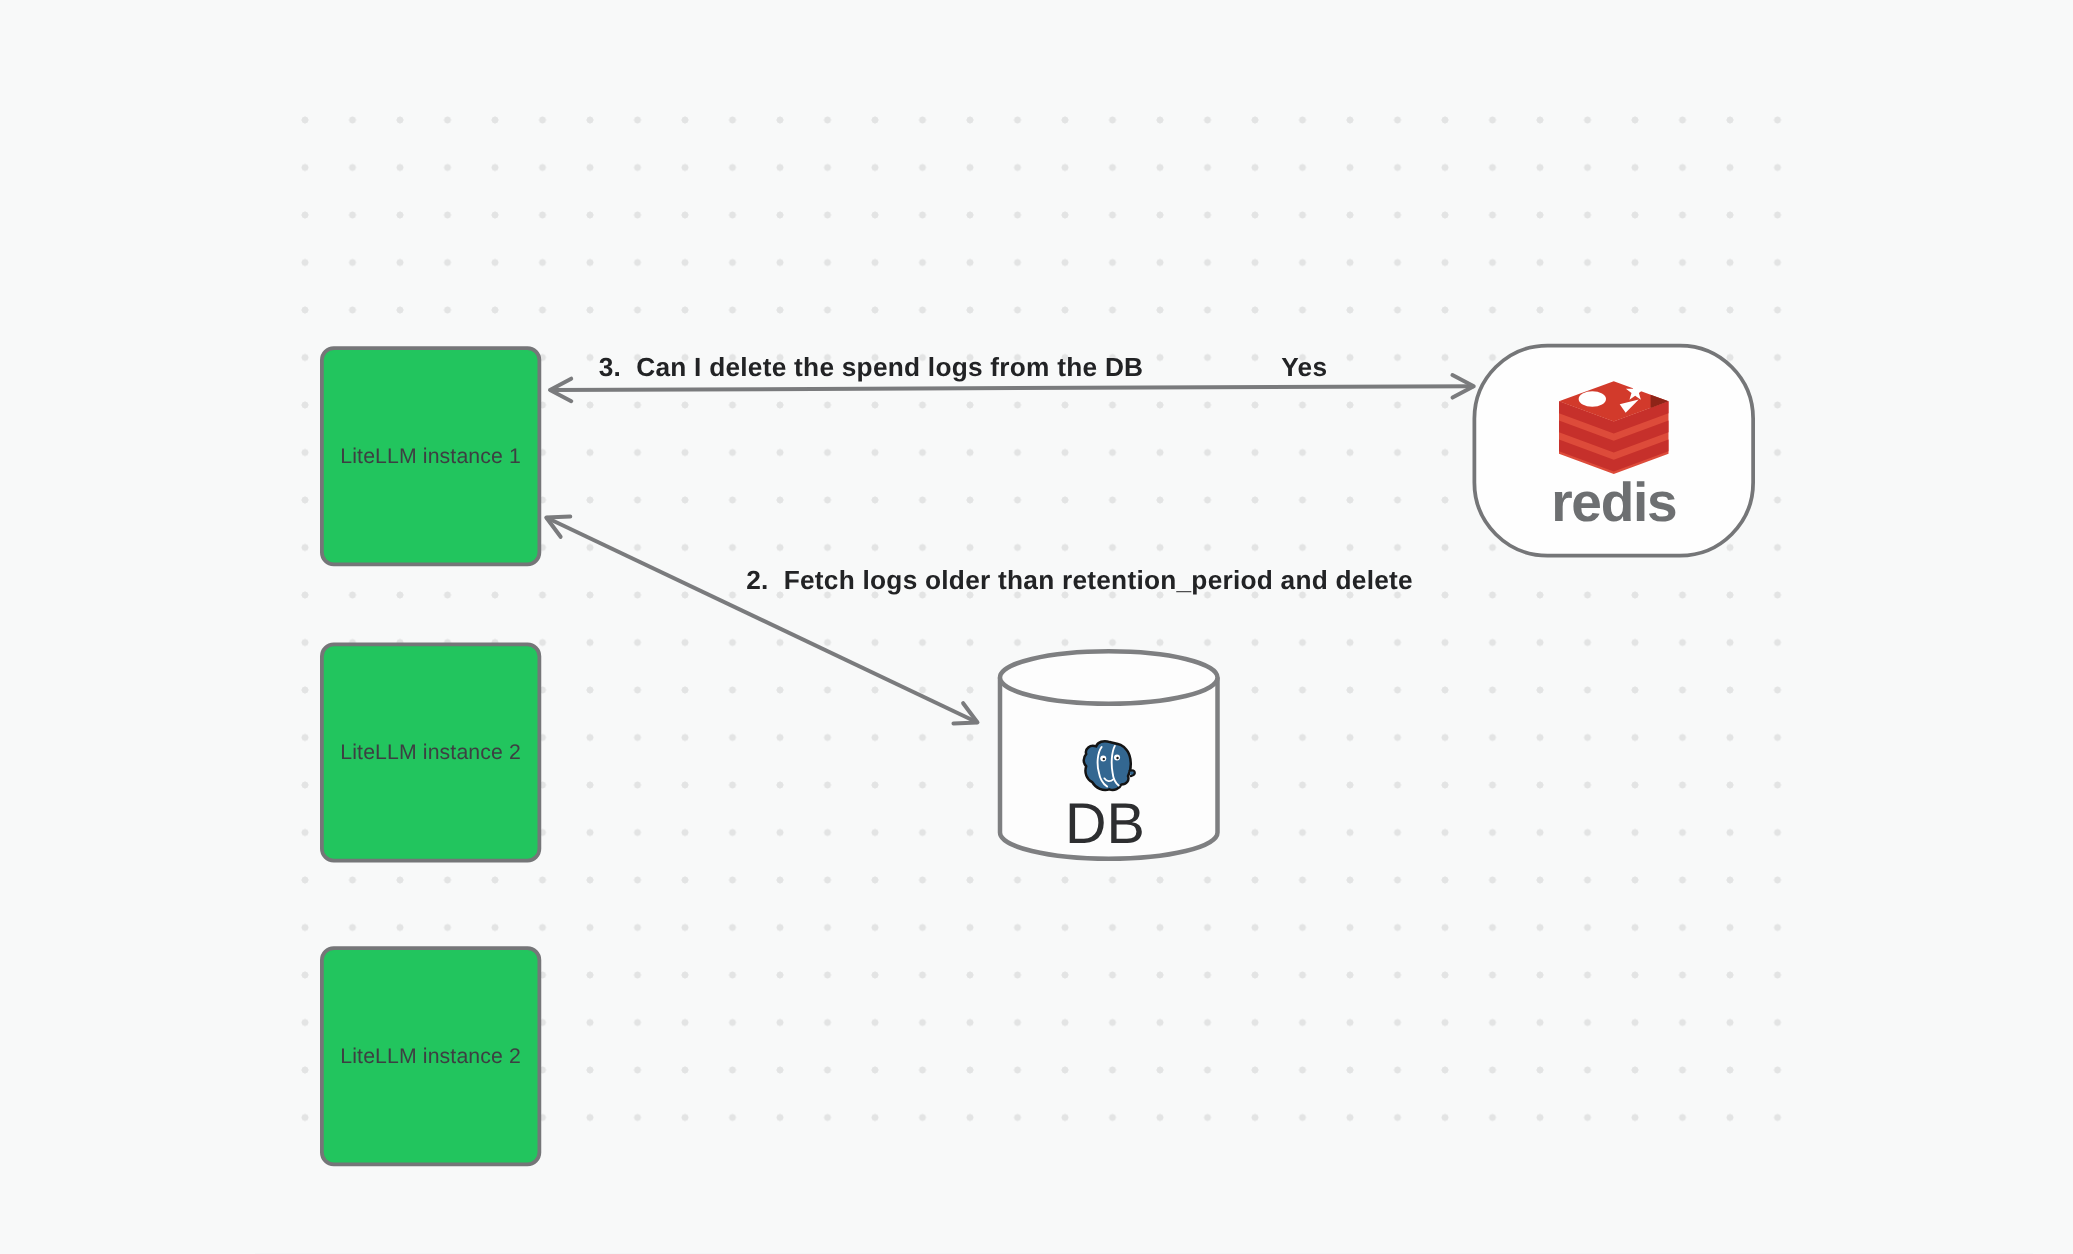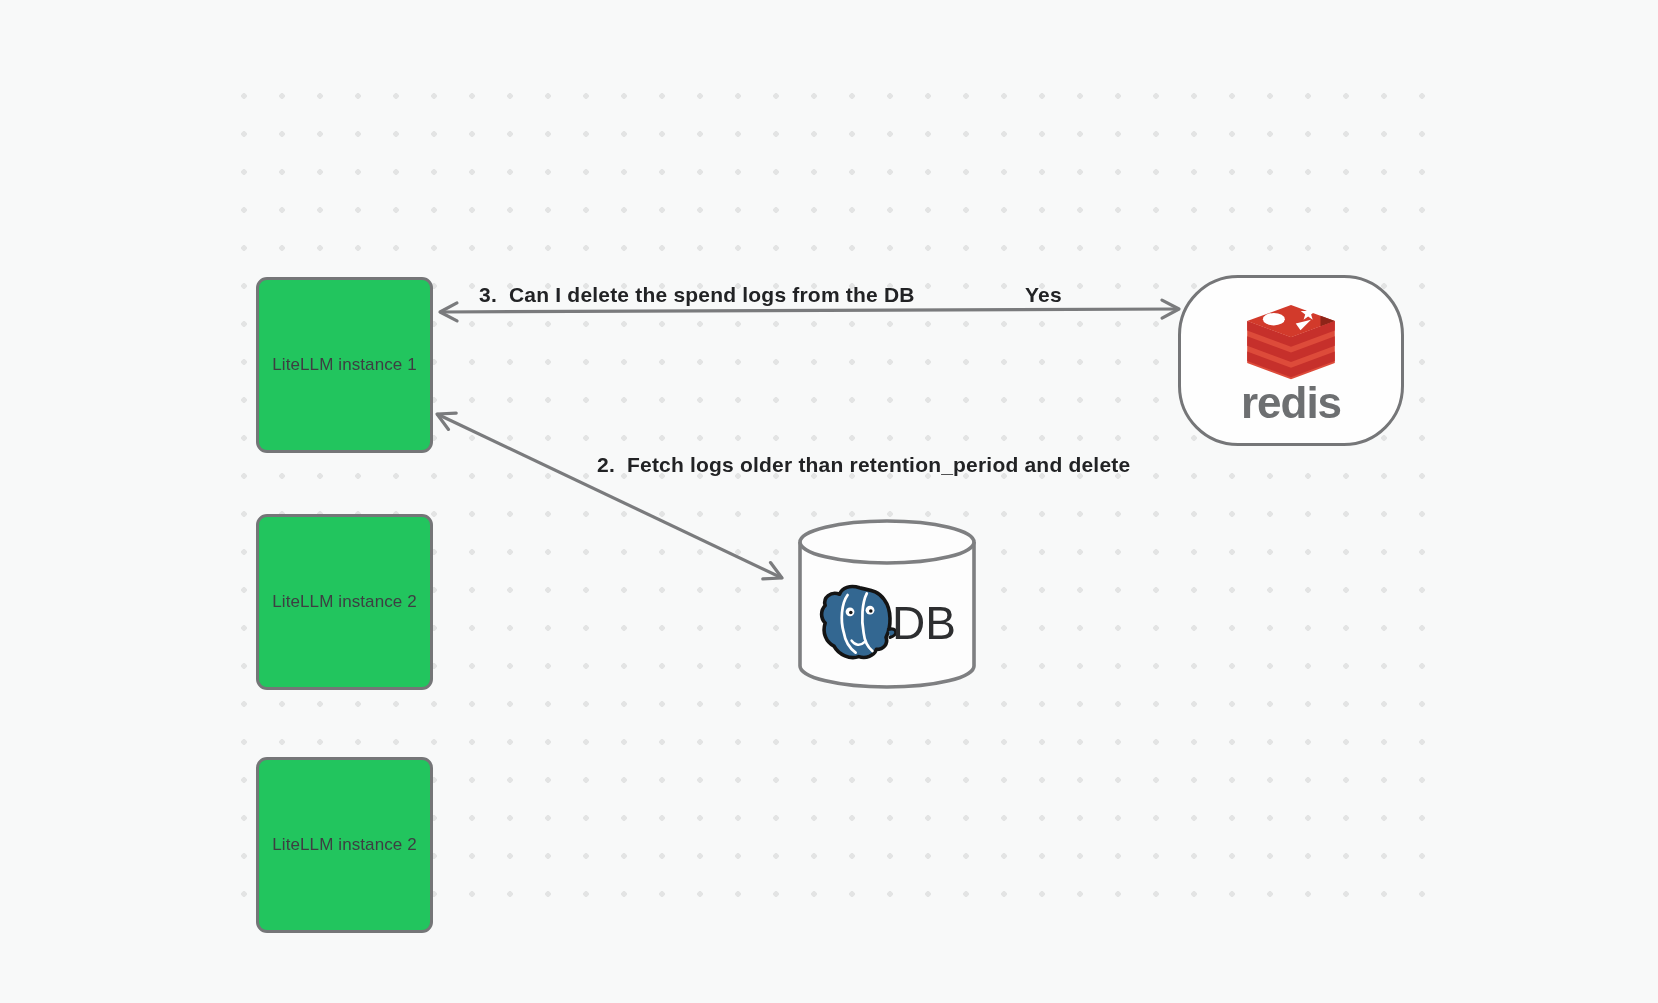--- a/index.html
+++ b/index.html
@@ -35,22 +35,22 @@
     display:flex;flex-direction:column;align-items:center;justify-content:center;
     padding-top:6px;
   }
   #redis-wordmark{
     font-size:44px;font-weight:bold;color:#6d6f71;letter-spacing:-1px;
     line-height:1;margin-top:-2px;
   }
 
   #db-node{position:absolute;left:794px;top:518px;width:186px;height:174px;}
   #db-content{
-    position:absolute;left:14px;top:60px;width:158px;height:90px;
-    display:flex;align-items:center;justify-content:center;
+    position:absolute;left:14px;top:73px;width:158px;height:90px;
+    display:flex;align-items:center;justify-content:center;flex-direction:column;
   }
   #db-label{
     font-size:46px;font-weight:500;color:#2d2e30;letter-spacing:0;
     line-height:1;margin-left:-6px;
   }
 
   .edge-label{
     position:absolute;font-size:21px;font-weight:bold;color:#222325;
     white-space:pre;line-height:1;letter-spacing:.2px;
   }

